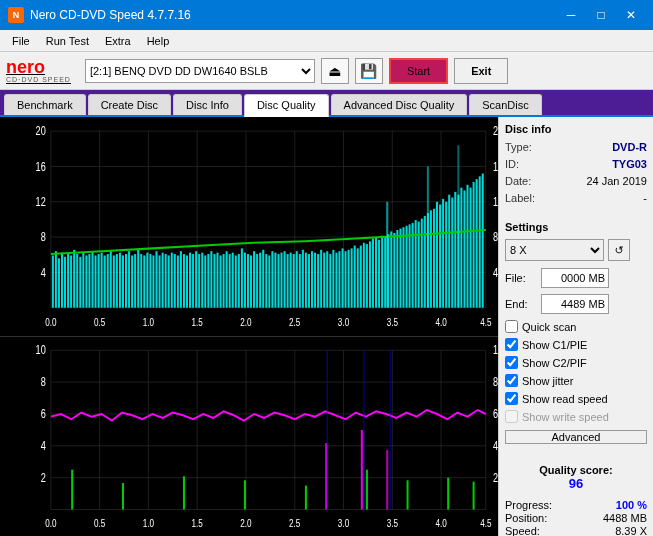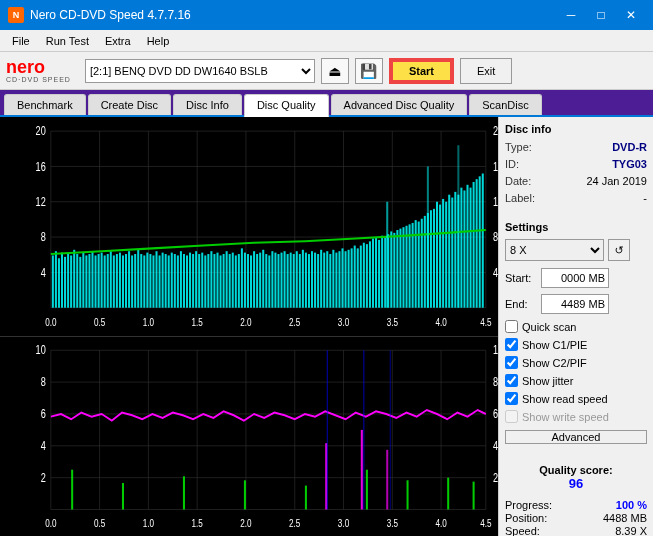--- a/index.html
+++ b/index.html
@@ -11,27 +11,27 @@
     .title-bar-icon { width: 16px; height: 16px; background: #ff6600; border-radius: 2px; font-size: 9px; display: flex; align-items: center; justify-content: center; color: white; font-weight: bold; }
     .title-bar-controls { display: flex; gap: 2px; }
     .title-bar-btn { width: 28px; height: 20px; background: #0078d7; border: none; color: white; cursor: pointer; font-size: 12px; display: flex; align-items: center; justify-content: center; }
     
     
     .menu-bar { background: #f0f0f0; height: 22px; display: flex; align-items: center; padding: 0 4px; border-bottom: 1px solid #ccc; }
     .menu-item { padding: 2px 8px; font-size: 11px; cursor: pointer; height: 22px; display: flex; align-items: center; }
     
     
     .toolbar { background: #f0f0f0; height: 38px; display: flex; align-items: center; padding: 0 6px; border-bottom: 1px solid #ccc; gap: 6px; }
-    .nero-logo { display: flex; flex-direction: column; align-items: flex-start; margin-right: 8px; }
+    .nero-logo { display: flex; flex-direction: column; align-items: flex-start; margin-right: 8px; text-decoration: underline; }
     .nero-text { font-size: 18px; font-weight: bold; color: #ff0000; line-height: 1; }
     .nero-subtitle { font-size: 7px; color: #555; letter-spacing: 1px; line-height: 1; }
     .drive-select { height: 24px; font-size: 11px; width: 230px; border: 1px solid #999; background: white; }
     .toolbar-icon-btn { width: 28px; height: 26px; border: 1px solid #999; background: #f8f8f8; cursor: pointer; display: flex; align-items: center; justify-content: center; font-size: 14px; }
-    .start-btn { height: 26px; padding: 0 16px; background: #fde047; border: 4px solid #ef4444; cursor: pointer; font-size: 11px; font-weight: bold; }
-    .exit-btn { height: 26px; padding: 0 16px; background: #f0f0f0; border: 1px solid #999; cursor: pointer; font-size: 11px; }
+    .start-btn { height: 26px; padding: 0 16px; background: #be185d; border: 2px solid #ef4444; cursor: pointer; font-size: 11px; font-weight: normal; }
+    .exit-btn { height: 26px; padding: 0 16px; background: #f0f0f0; border: 1px solid #999; cursor: pointer; font-size: 11px; font-weight: bold; }
     
     
     .tabs { display: flex; background: #4c1d95; border-bottom: 2px solid #0078d7; padding: 4px 4px 0 4px; gap: 2px; }
     .tab { padding: 4px 12px; border: 1px solid #ccc; border-bottom: none; background: #e0e0e0; cursor: pointer; font-size: 11px; border-radius: 3px 3px 0 0; }
     .tab.active { background: white; border-bottom: 1px solid white; color: #000; font-weight: 500; margin-bottom: -2px; }
     
     
     .main-content { display: flex; background: white; height: calc(536px - 30px - 22px - 38px - 26px); }
     
     
@@ -422,21 +422,21 @@
       <select class="speed-select">
         <option>8 X</option>
         <option>4 X</option>
         <option>2 X</option>
         <option>MAX</option>
       </select>
       <button class="refresh-btn">↺</button>
     </div>
 
     <div class="mb-row">
-      <span class="mb-label">Start:</span>
+      <span class="mb-label">File:</span>
       <input class="mb-input" type="text" value="0000 MB" style="">
       <span class="mb-unit"> </span>
     </div>
     <div class="mb-row">
       <span class="mb-label">End:</span>
       <input class="mb-input" type="text" value="4489 MB" style="">
     </div>
 
     <div class="checkbox-row">
       <input type="checkbox" style="">

